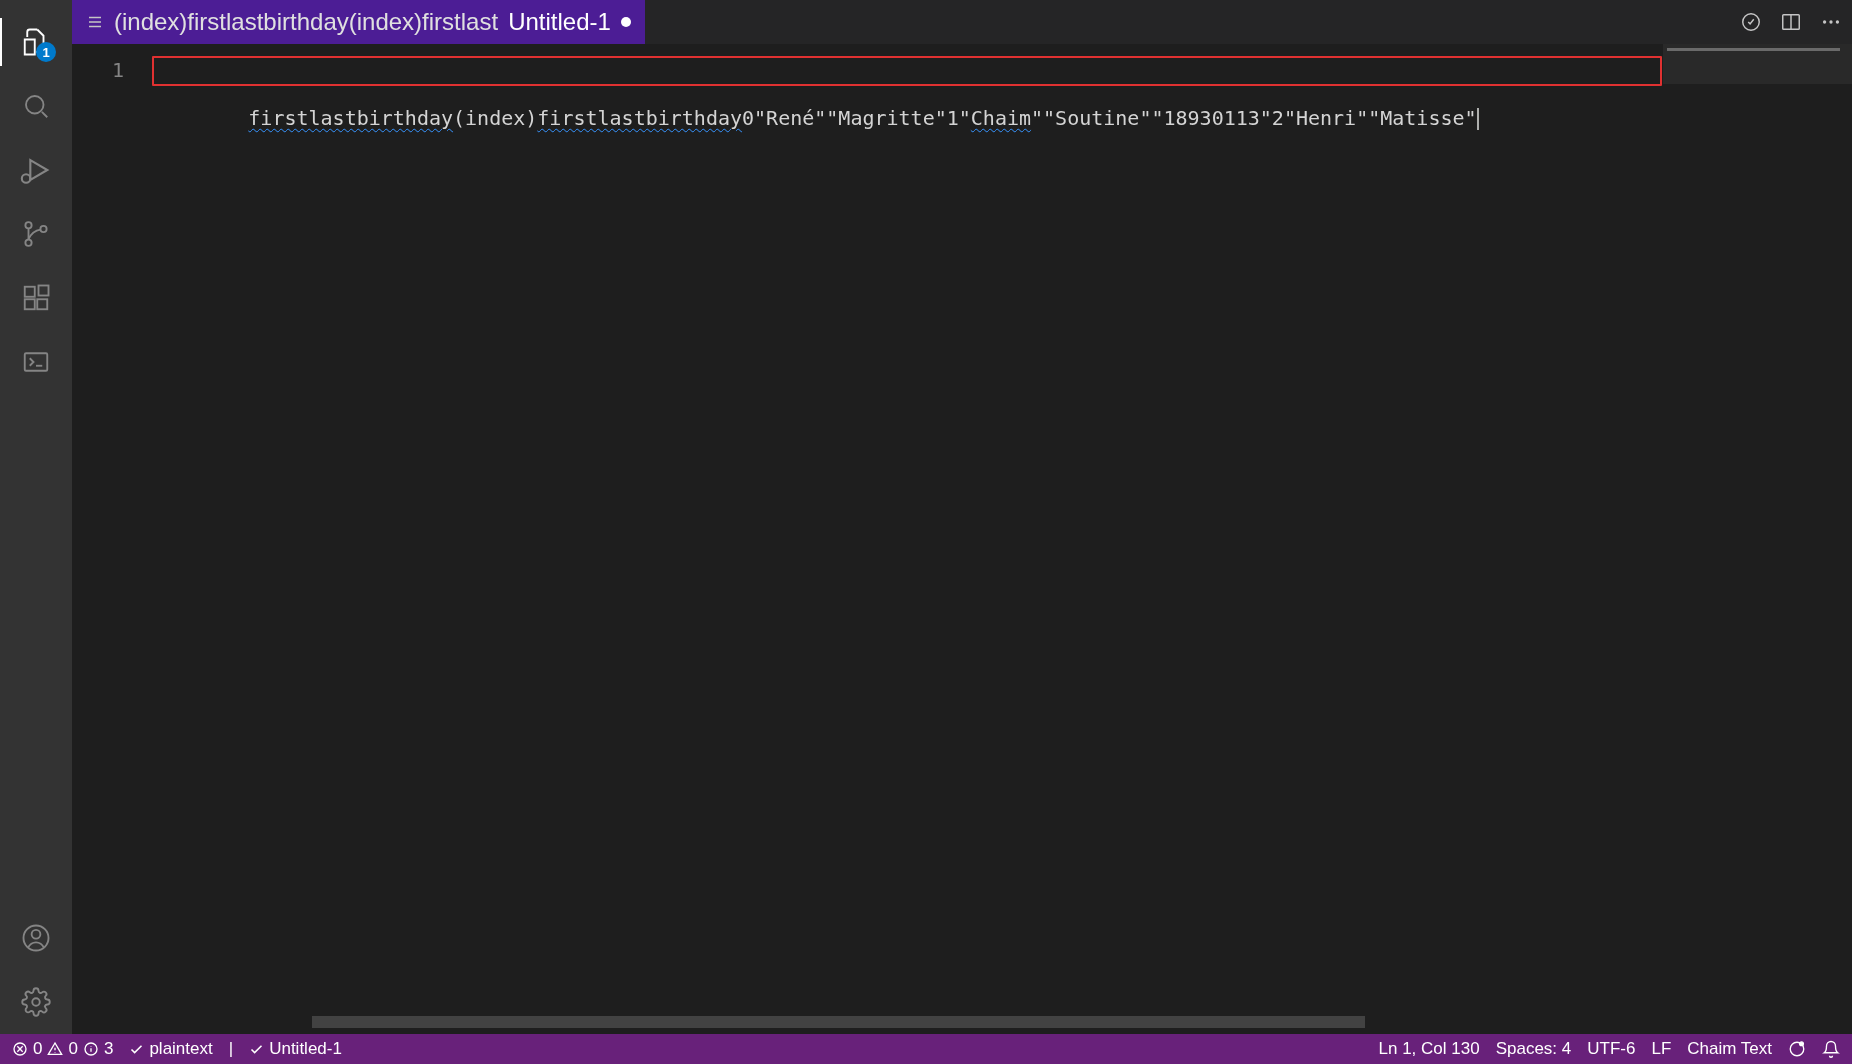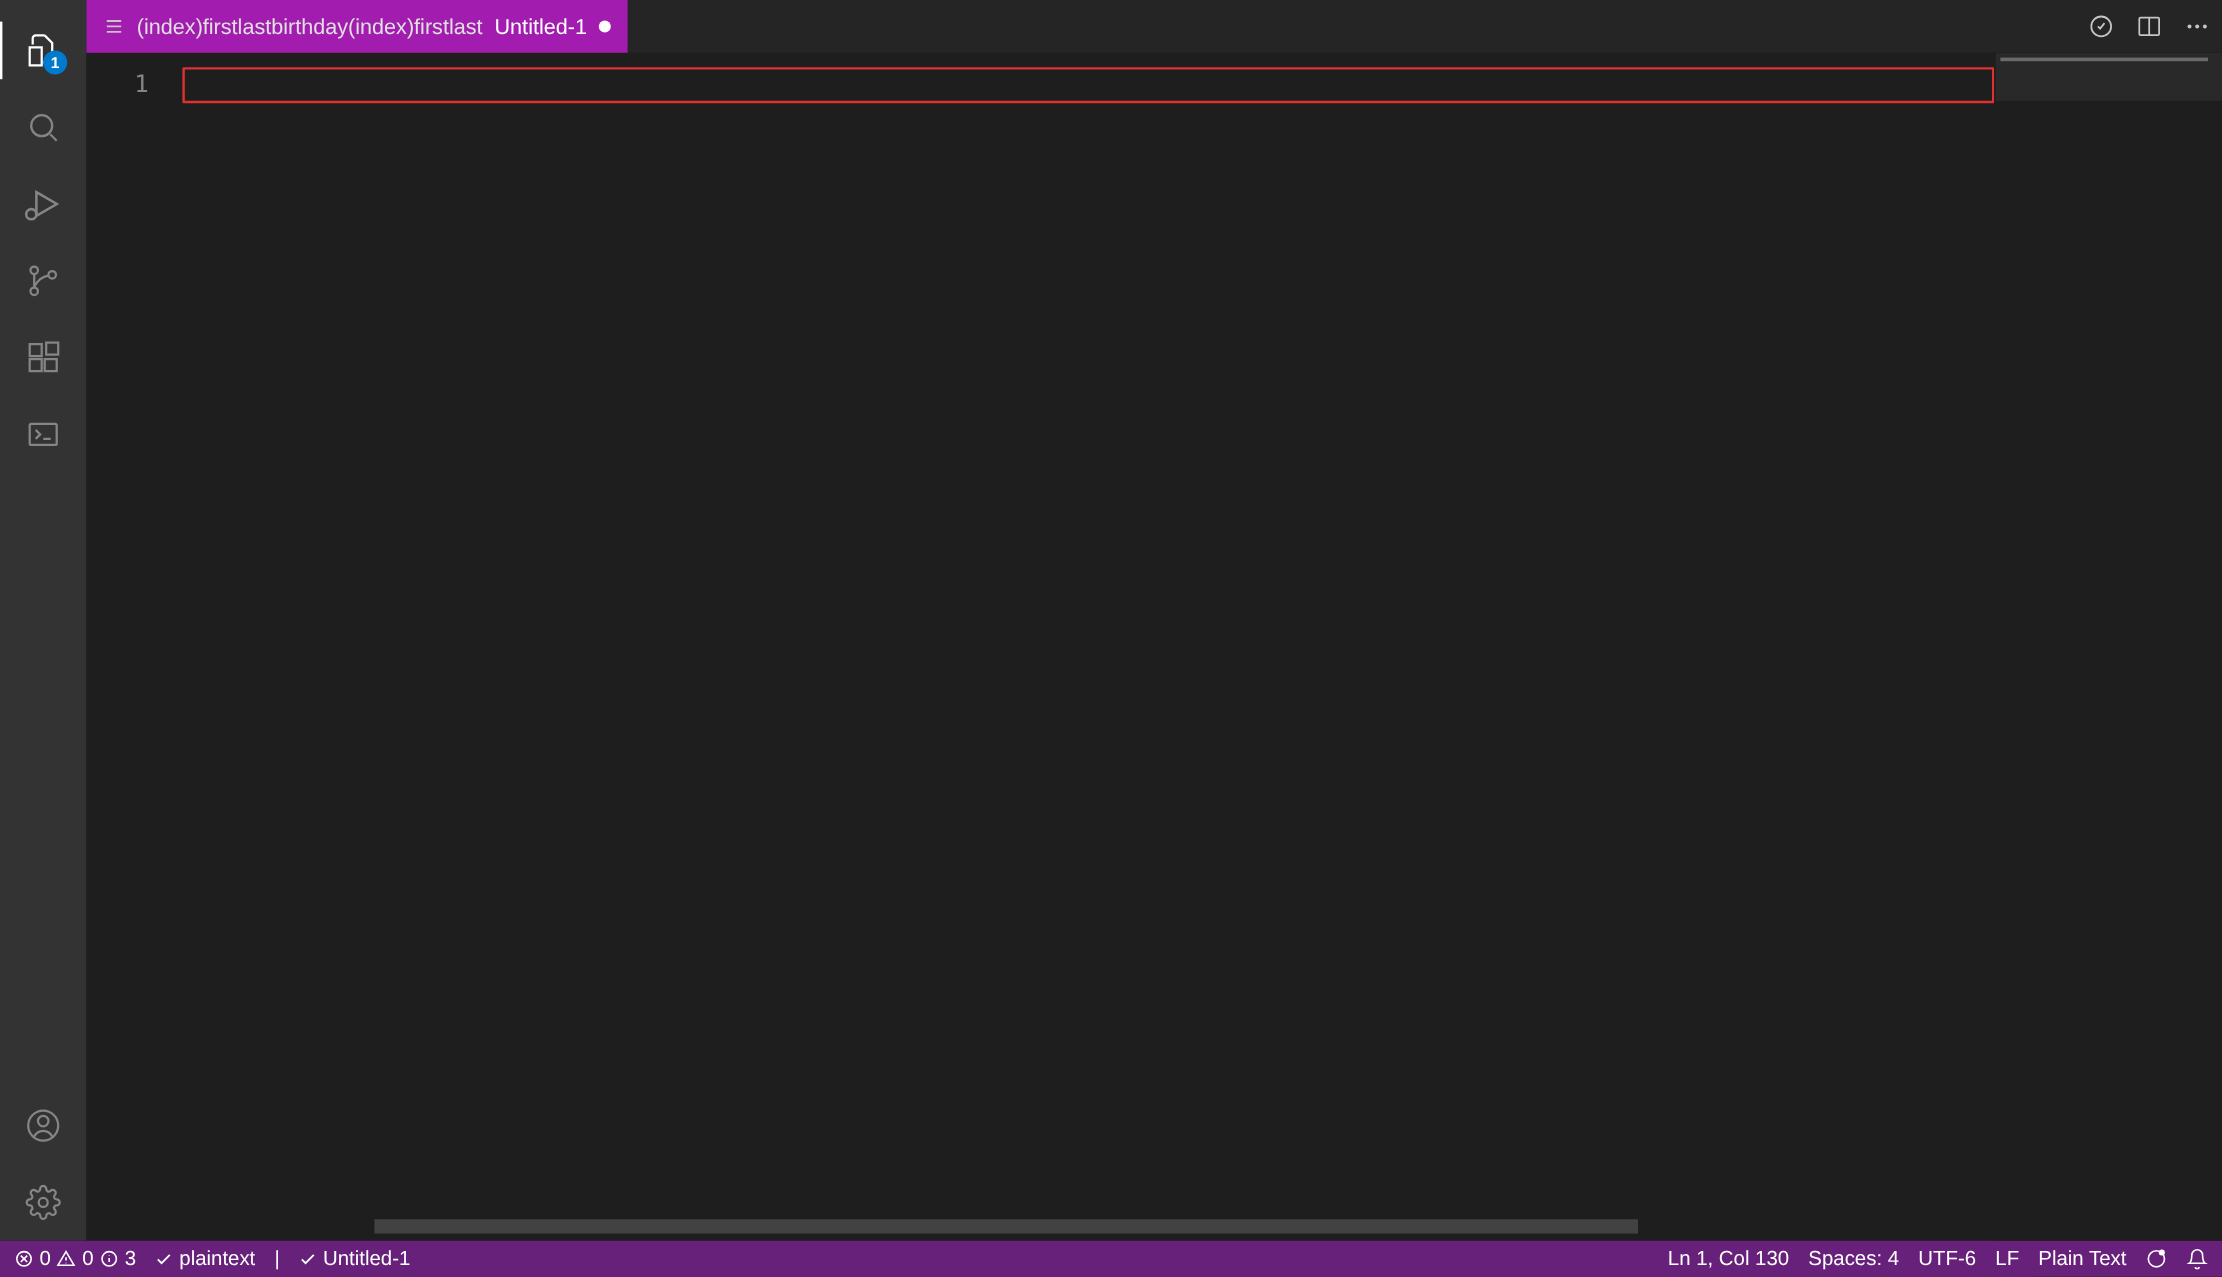--- a/index.html
+++ b/index.html
@@ -37,21 +37,21 @@
     .activity-spacer { flex: 1; }
     
     .editor-pane { flex: 1; display: flex; flex-direction: column; background: #1e1e1e; }
     .tab-bar {
       height: 44px; background: #252526; display: flex; align-items: center;
       justify-content: space-between; padding-right: 10px;
     }
     .tab-left { display: flex; align-items: center; height: 100%; }
     .tab {
       height: 100%; display: flex; align-items: center;
-      background: #a21caf; padding: 4px 14px; gap: 10px; font-size: 18px;
+      background: #4c1d95; padding: 4px 14px; gap: 10px; font-size: 24px;
     }
     .tab .tab-icon { color: #c5c5c5; display: flex; }
     .tab .breadcrumb { color: #e0e0e0; }
     .tab .fname { color: #ffffff; }
     .tab .dirty { width: 10px; height: 10px; border-radius: 50%; background: #fff; }
     .tab-actions { display: flex; align-items: center; gap: 18px; color: #c5c5c5; }
     .tab-actions span { cursor: pointer; display: flex; }
     .editor-body { flex: 1; display: flex; position: relative; overflow: hidden; }
     .gutter {
       width: 80px; text-align: right; padding-right: 28px; padding-top: 14px;
@@ -198,20 +198,21 @@
         </span>
       </div>
     </div>
 
     <div class="editor-body">
       <div class="gutter">
         <div>1</div>
       </div>
       <div class="code">
         <div class="line-highlight"></div>
+        <span><span class="squiggle">firstlastbirthday</span><span>(index)</span><span class="squiggle">firstlastbirthday</span><span>0"René""Magritte"1"</span><span class="squiggle">Chaim</span><span>""Soutine""18930113"2"Henri""Matisse"</span><span class="cursor"></span></span>
       </div>
       <div class="minimap">
         <div class="minimap-viewport"></div>
         <div class="minimap-slice"></div>
       </div>
       <div class="scroll-track">
         <div class="scroll-thumb"></div>
       </div>
     </div>
   </div>
@@ -251,21 +252,21 @@
           <polyline points="20 6 9 17 4 12"></polyline>
         </svg>
       <span>Untitled-1</span>
     </div>
   </div>
   <div class="status-right">
     <div class="status-item">Ln 1, Col 130</div>
     <div class="status-item">Spaces: 4</div>
     <div class="status-item">UTF-6</div>
     <div class="status-item">LF</div>
-    <div class="status-item">Plain Text</div>
+    <div class="status-item">Chaim Text</div>
     <div class="status-item">
       <svg width="18" height="18" viewBox="0 0 24 24" fill="none" stroke="currentColor" stroke-width="1.8">
           <circle cx="12" cy="12" r="9"></circle>
           <circle cx="18" cy="5" r="2.5" fill="currentColor"></circle>
         </svg>
     </div>
     <div class="status-item">
       <svg width="18" height="18" viewBox="0 0 24 24" fill="none" stroke="currentColor" stroke-width="1.8">
           <path d="M18 8a6 6 0 1 0-12 0c0 7-3 9-3 9h18s-3-2-3-9"></path>
           <path d="M10 21a2 2 0 0 0 4 0"></path>

